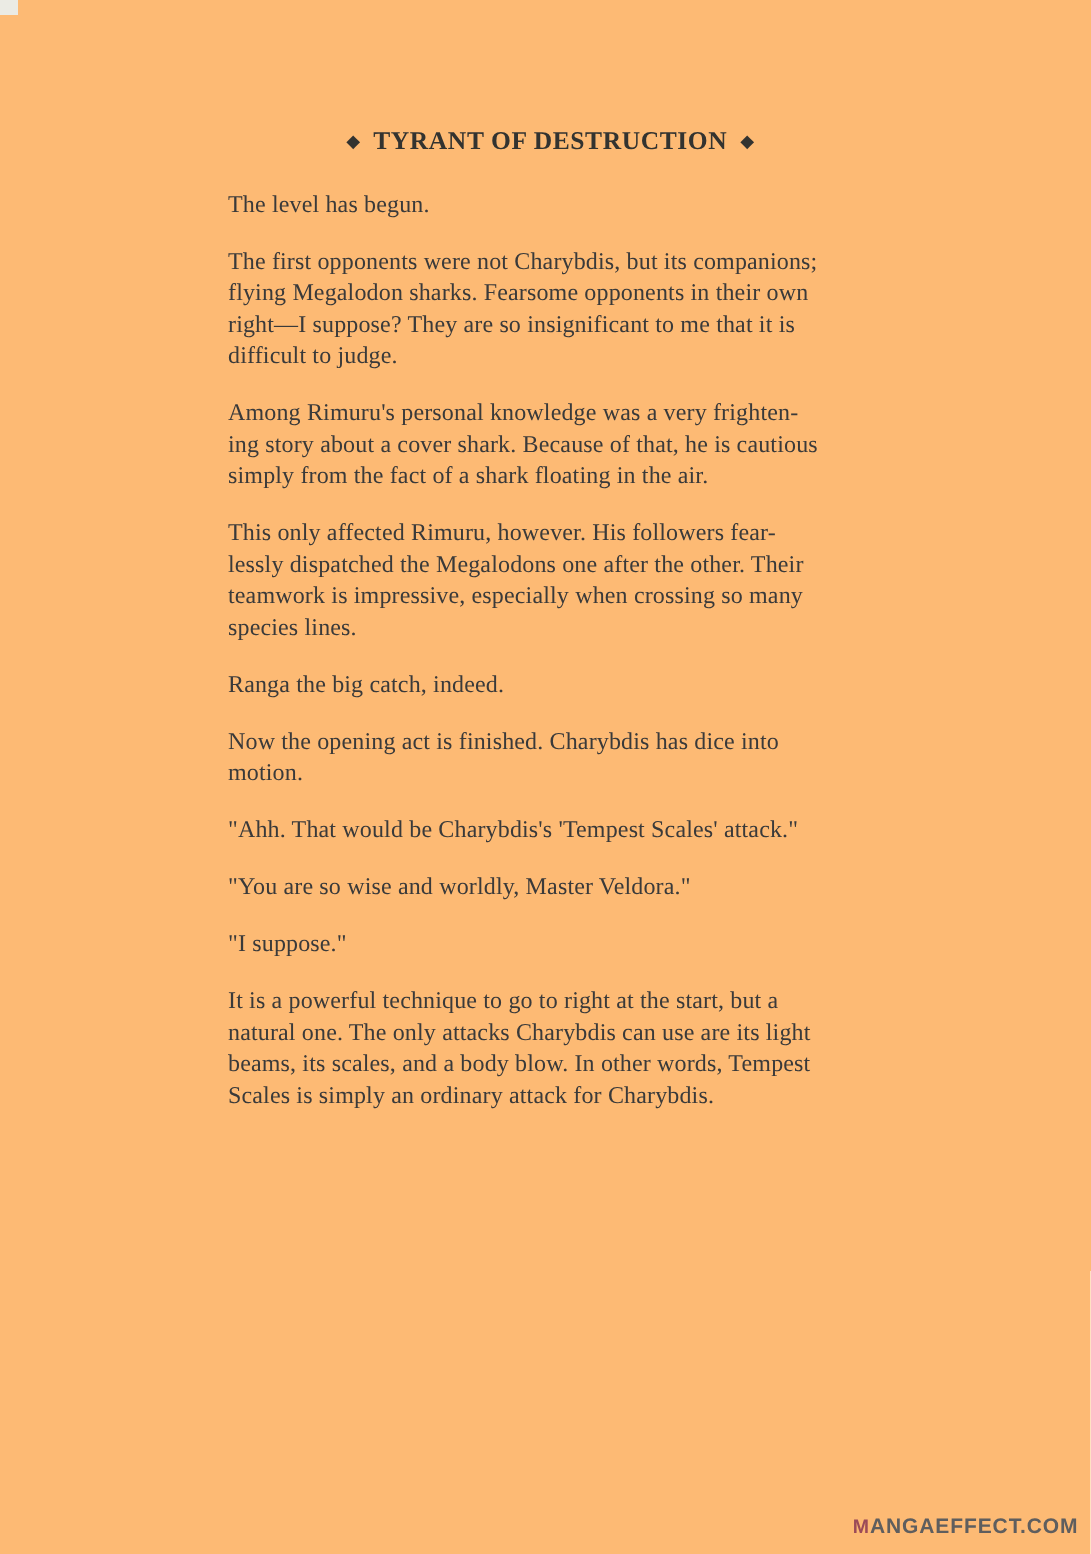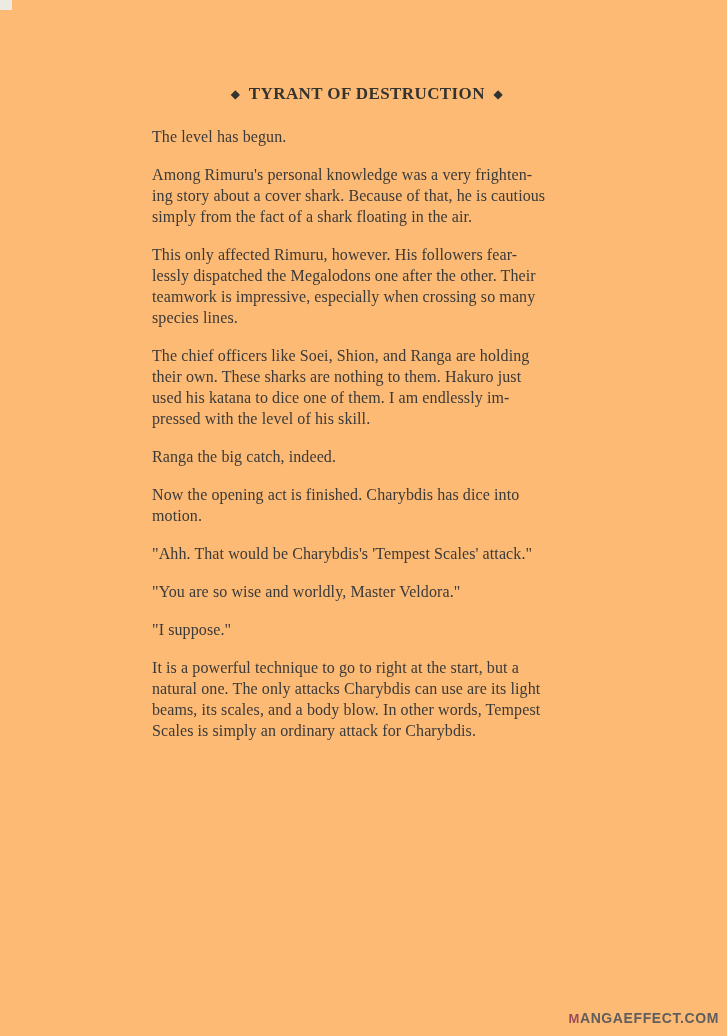--- a/index.html
+++ b/index.html
@@ -76,31 +76,31 @@
 
   <div class="content">
     <h1 class="chapter-title">
       <span class="orn">◆</span>
       <span>TYRANT OF DESTRUCTION</span>
       <span class="orn">◆</span>
     </h1>
 
     <div class="text-block">
         <p class="para">The level has begun.</p>
+        <p class="para">The first opponents were not Charybdis, but its companions;
+flying Megalodon sharks. Fearsome opponents in their own
+right—I suppose? They are so insignificant to me that it is
+difficult to judge.</p>
         <p class="para">Among Rimuru's personal knowledge was a very frighten-
 ing story about a cover shark. Because of that, he is cautious
 simply from the fact of a shark floating in the air.</p>
         <p class="para">This only affected Rimuru, however. His followers fear-
 lessly dispatched the Megalodons one after the other. Their
 teamwork is impressive, especially when crossing so many
 species lines.</p>
-        <p class="para">The chief officers like Soei, Shion, and Ranga are holding
-their own. These sharks are nothing to them. Hakuro just
-used his katana to dice one of them. I am endlessly im-
-pressed with the level of his skill.</p>
         <p class="para">Ranga the big catch, indeed.</p>
         <p class="para">Now the opening act is finished. Charybdis has dice into
 motion.</p>
         <p class="para">"Ahh. That would be Charybdis's 'Tempest Scales' attack."</p>
         <p class="para">"You are so wise and worldly, Master Veldora."</p>
         <p class="para">"I suppose."</p>
         <p class="para">It is a powerful technique to go to right at the start, but a
 natural one. The only attacks Charybdis can use are its light
 beams, its scales, and a body blow. In other words, Tempest
 Scales is simply an ordinary attack for Charybdis.</p>

